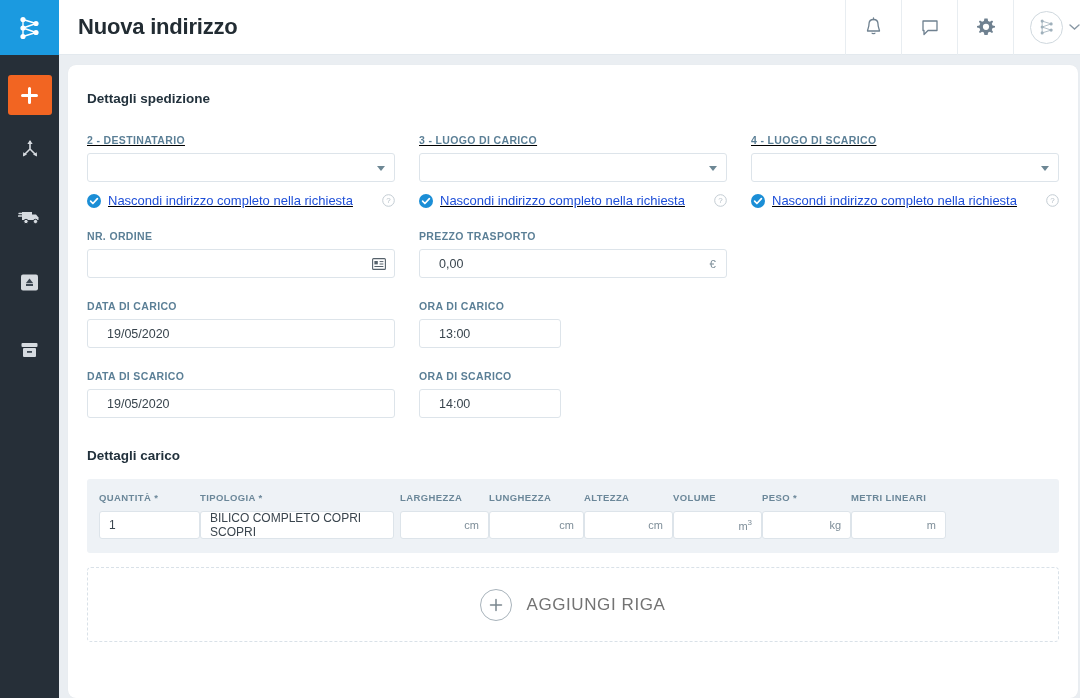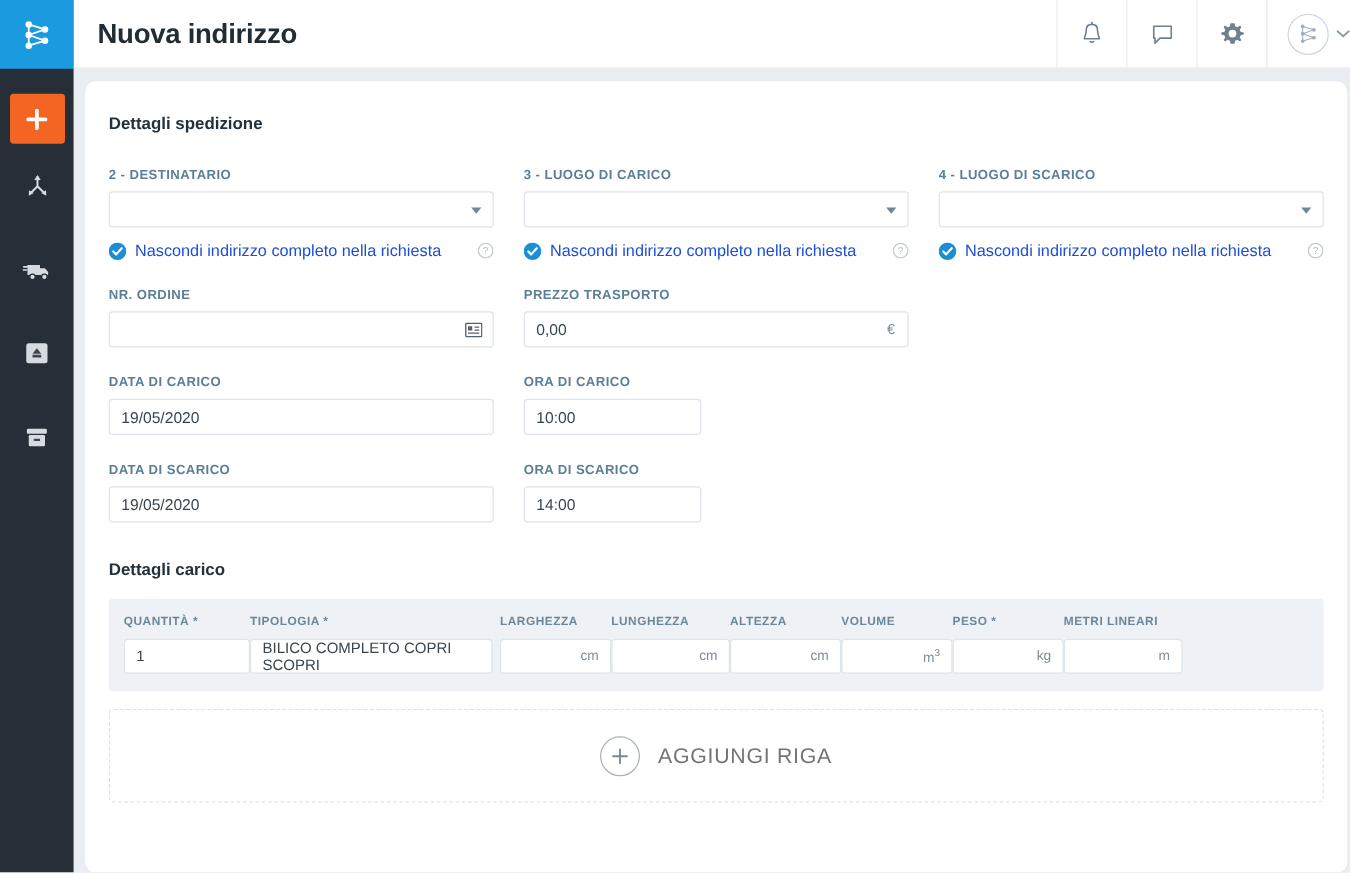--- a/index.html
+++ b/index.html
@@ -77,26 +77,26 @@
     margin-bottom: 28px;
   }
   .section-title.second { margin-top: 30px; margin-bottom: 16px; }
 
   .field-label {
     font-size: 10.5px; font-weight: bold; color: #5b7f96;
     letter-spacing: 0.35px; text-transform: uppercase;
     margin-bottom: 7px; display: block;
   }
   .col3 { width: 308px; }
-  .row-sel { display: flex; gap: 24px; }
+  .row-sel { display: flex; gap: 24px; text-decoration: underline; }
 
   .input-box {
     height: 29px; border: 1px solid #dde4ea; border-radius: 3px;
     background: #fff; display: flex; align-items: center;
-    padding: 0 9px; font-size: 12.5px; color: #36424b;
+    padding: 0 19px; font-size: 12.5px; color: #36424b;
     position: relative;
   }
   .input-box.select { cursor: pointer; }
   .caret {
     position: absolute; right: 9px; top: 50%; margin-top: -2px;
     width: 0; height: 0;
     border-left: 4px solid transparent; border-right: 4px solid transparent;
     border-top: 5px solid #6d8794;
   }
   .input-val { font-size: 12.5px; color: #39454e; }
@@ -373,21 +373,21 @@
         <div class="pair-row">
           <div class="w308">
             <span class="field-label">DATA DI CARICO</span>
             <div class="input-box">
               <span class="input-val">19/05/2020</span>
             </div>
           </div>
           <div class="w142">
             <span class="field-label">ORA DI CARICO</span>
             <div class="input-box">
-              <span class="input-val">10:00</span>
+              <span class="input-val">13:00</span>
             </div>
           </div>
         </div>
 
         <div class="pair-row">
           <div class="w308">
             <span class="field-label">DATA DI SCARICO</span>
             <div class="input-box">
               <span class="input-val">19/05/2020</span>
             </div>

